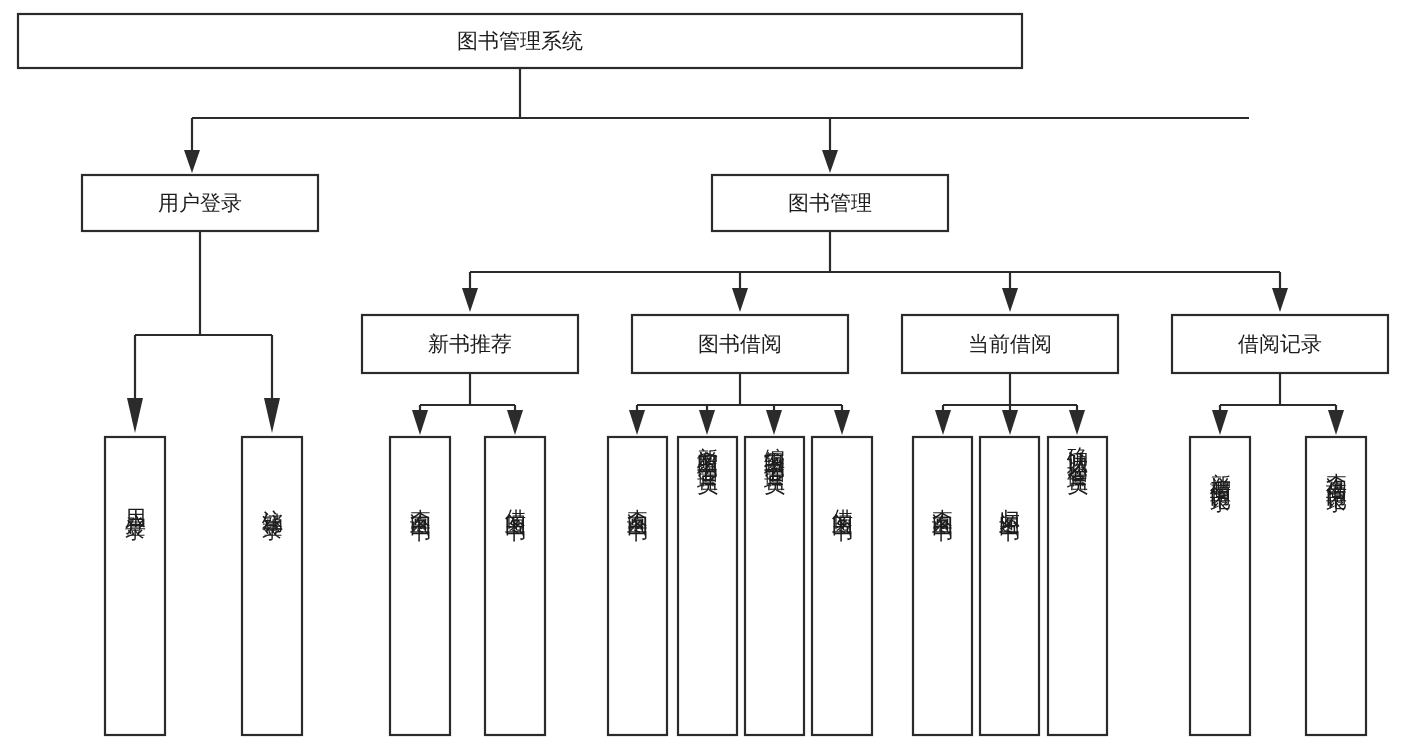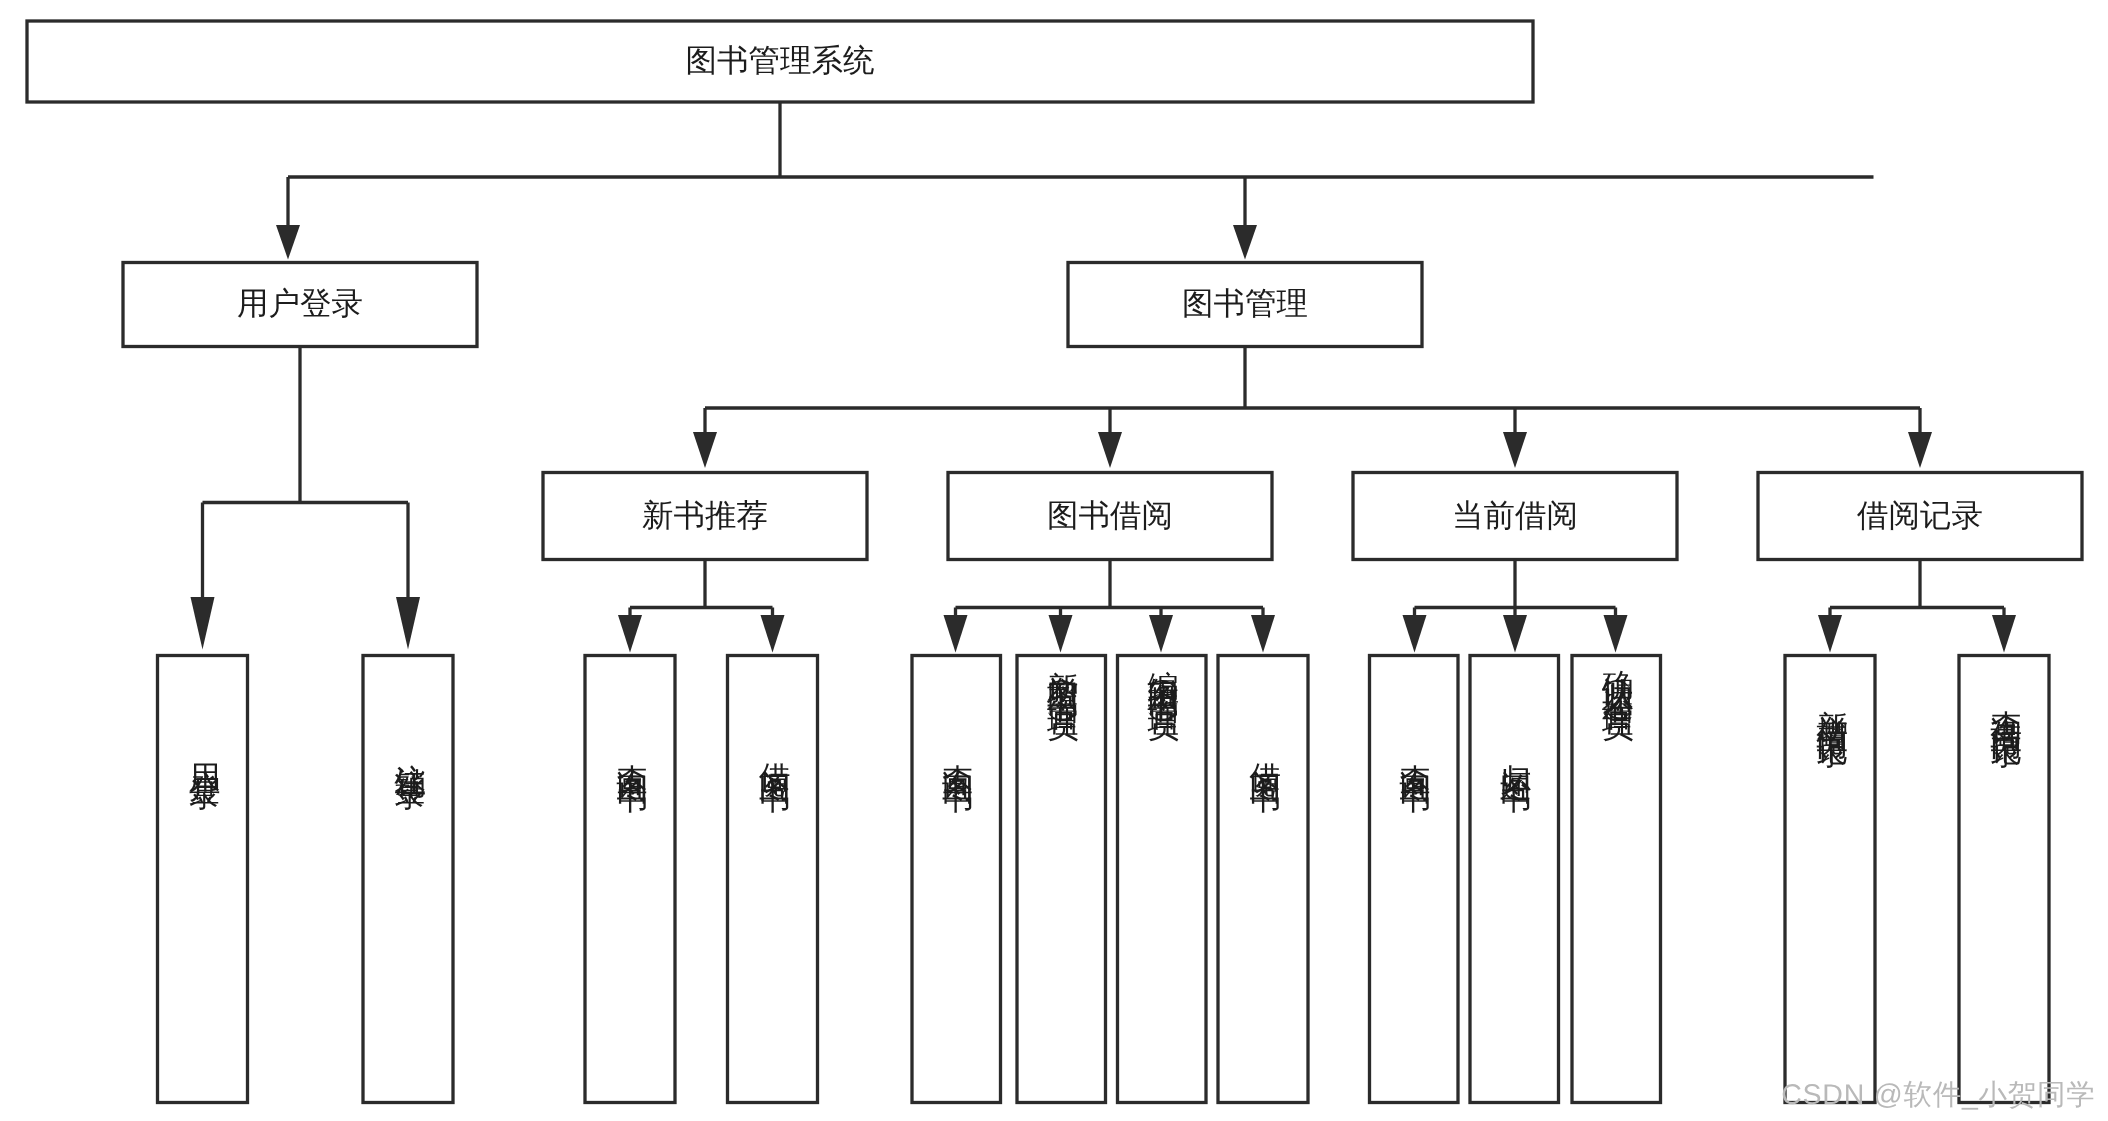--- a/index.html
+++ b/index.html
@@ -240,15 +240,14 @@
       <rect class="node-box" x="1190" y="437" width="60" height="298"></rect>
       <text class="node-label-v" x="1221" y="468">新增借阅记录</text>
     </g>
     <g>
       <rect class="node-box" x="1306" y="437" width="60" height="298"></rect>
       <text class="node-label-v" x="1337" y="468">查询借阅记录</text>
     </g>
 
   </svg>
 
-  <div class="watermark">CSDN @软件_小贺同学</div>
 
 </div>
 
 </body></html>

